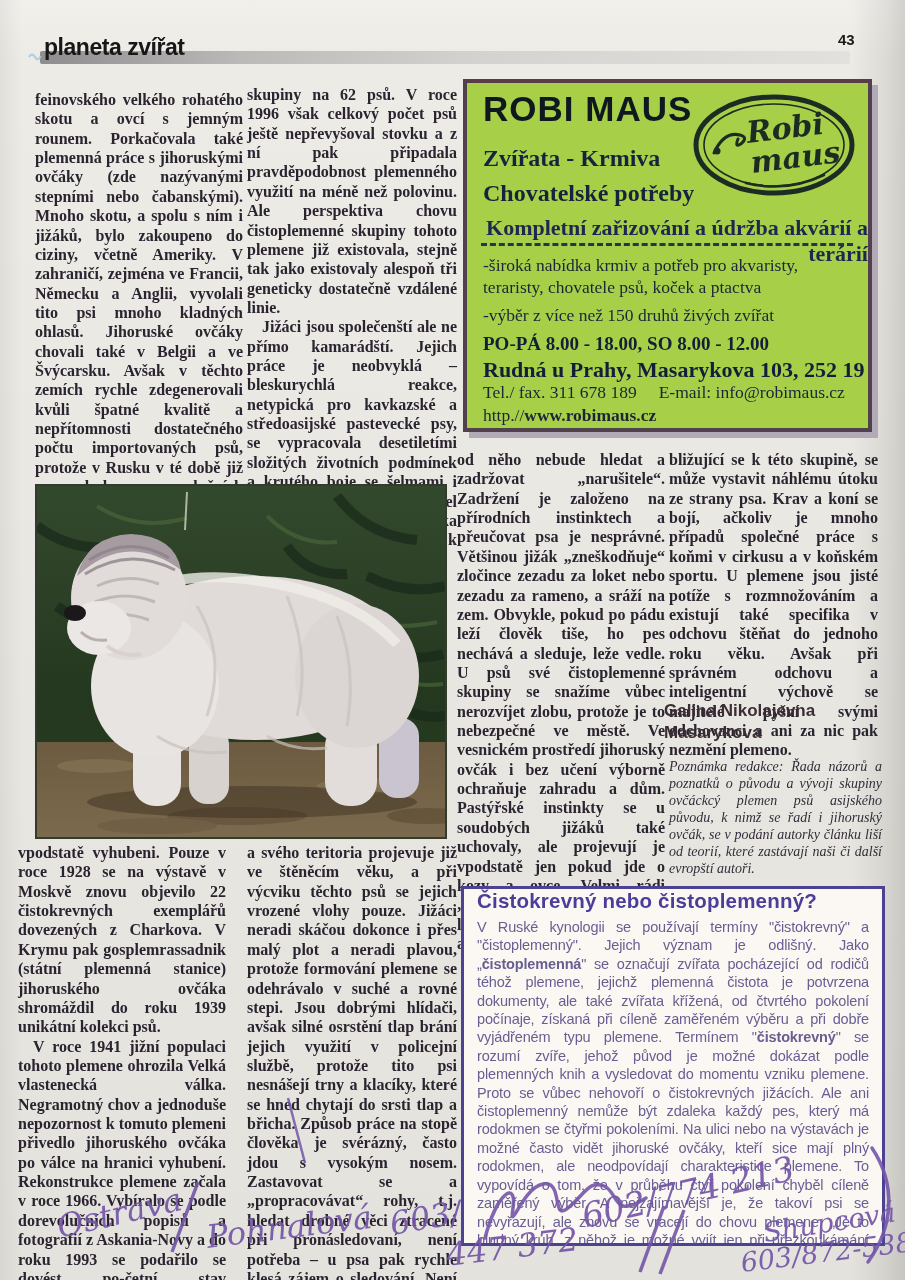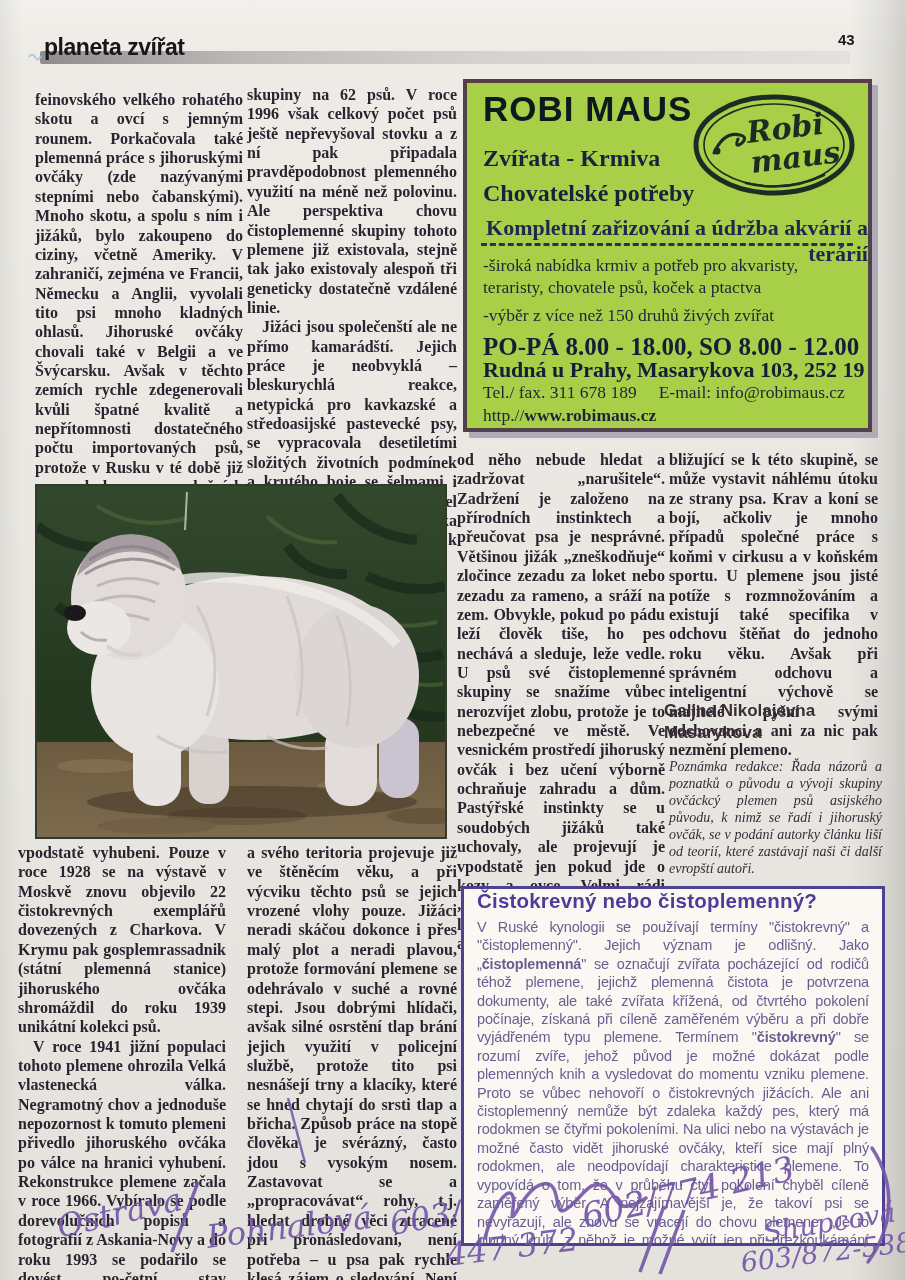--- a/index.html
+++ b/index.html
@@ -34,21 +34,21 @@
     box-shadow:6px 6px 0 #b2aab6;overflow:hidden;}
   .ad .brand{position:absolute;left:16px;top:6px;font-family:"Liberation Sans",sans-serif;
     font-weight:bold;font-size:35px;letter-spacing:1px;color:#10181f;}
   .ad .logo{position:absolute;right:10px;top:8px;}
   .ad .l1{position:absolute;left:16px;top:62px;font-weight:bold;font-size:24px;color:#18223c;}
   .ad .l2{position:absolute;left:16px;top:97px;font-weight:bold;font-size:24px;color:#18223c;}
   .ad .tag{position:absolute;left:16px;top:132px;font-weight:bold;font-size:22px;color:#1f2750;text-align:right;}
   .ad .div{position:absolute;left:14px;top:160px;width:372px;border-top:3px dashed #2b3150;}
   .ad .o1{position:absolute;left:16px;top:172px;width:372px;font-size:17.5px;line-height:1.25;color:#1c2538;}
   .ad .o2{position:absolute;left:16px;top:222px;width:372px;font-size:17.5px;color:#1c2538;}
-  .ad .hrs{position:absolute;left:16px;top:250px;font-weight:bold;font-size:25px;color:#141e38;}
+  .ad .hrs{position:absolute;left:16px;top:250px;font-weight:bold;font-size:19px;color:#141e38;}
   .ad .adr{position:absolute;left:16px;top:274px;font-weight:bold;font-size:22px;color:#141e38;}
   .ad .cont{position:absolute;left:16px;top:299px;font-size:17.5px;color:#1c2538;}
   .ad .cont .sp{display:inline-block;width:22px;}
   .ad .web{position:absolute;left:16px;top:322px;font-size:17.5px;color:#1c2538;}
   .ad .web b{font-weight:bold;}
   
   .photo{position:absolute;left:35px;top:484px;width:412px;height:355px;box-sizing:border-box;
     border:2px solid #343b2e;background:#2c4228;box-shadow:inset 0 0 0 1px rgba(255,255,255,.35);}
   
   .infobox{position:absolute;left:461px;top:886px;width:424px;height:360px;box-sizing:border-box;

